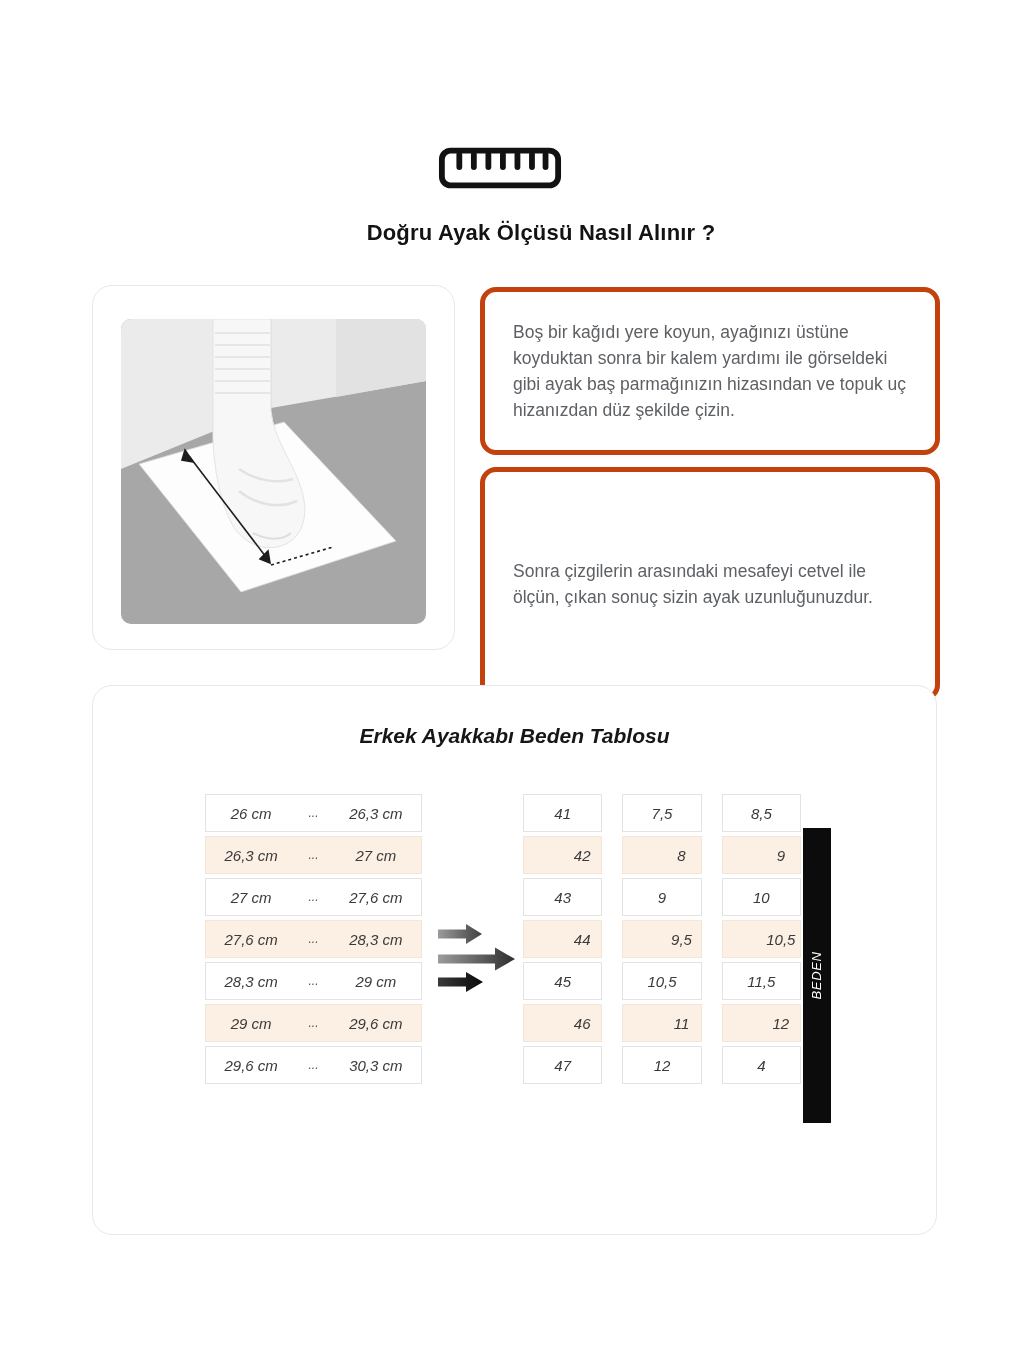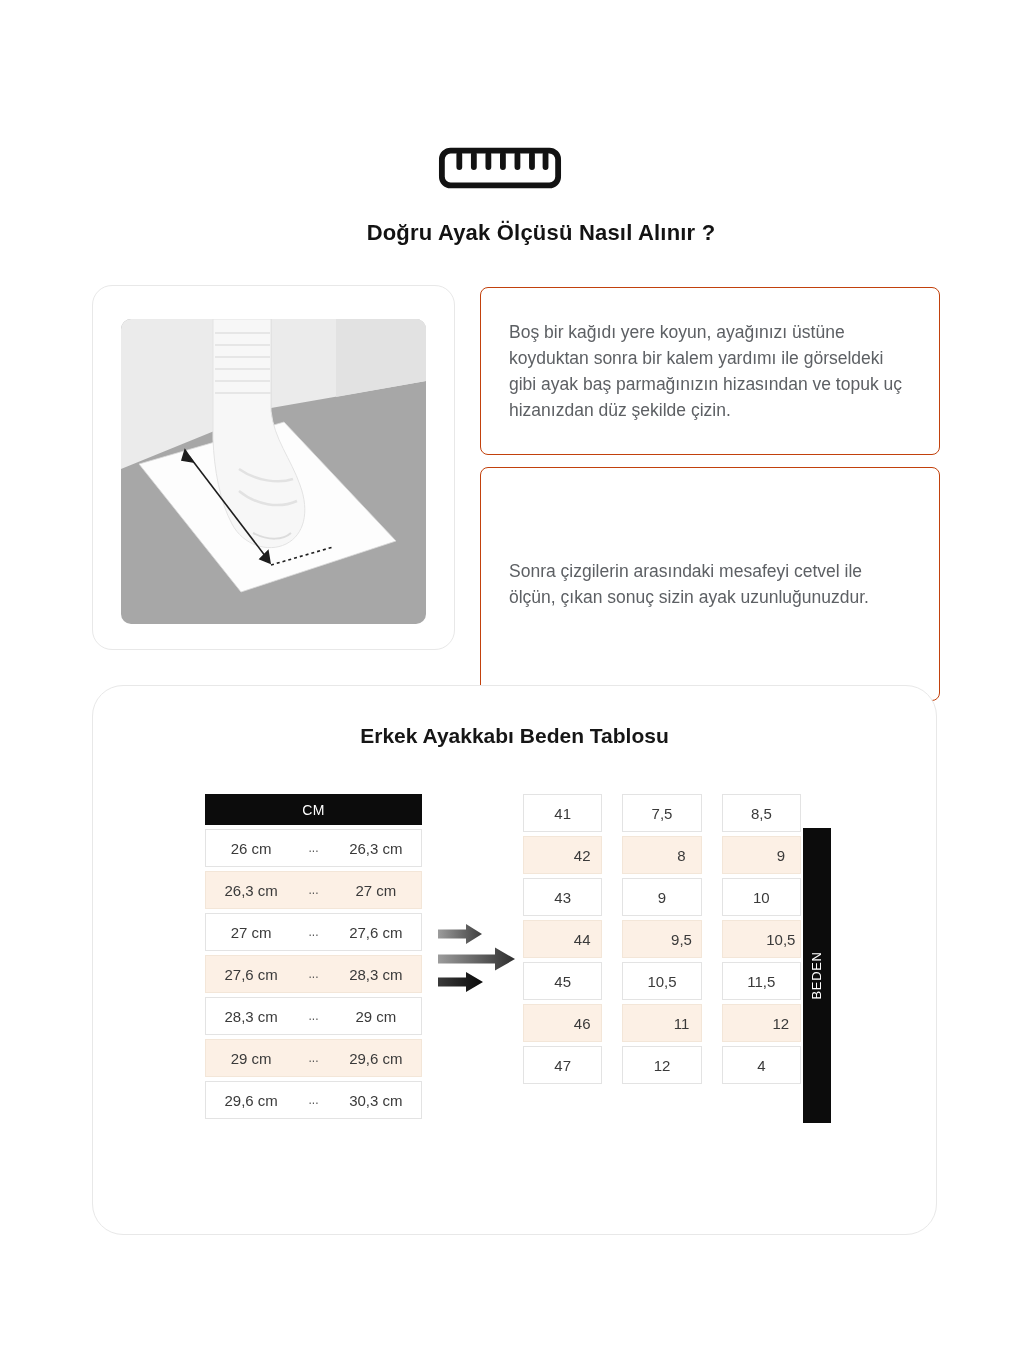--- a/index.html
+++ b/index.html
@@ -18,31 +18,31 @@
   }
 
   .card{
     background:#fff;border:1px solid #e8e8e8;border-radius:20px;
     box-sizing:border-box;
   }
   #photo-card{left:92px;top:285px;width:363px;height:365px;}
   #photo-frame{left:28px;top:33px;width:305px;height:305px;border-radius:10px;overflow:hidden;}
 
   .info-box{
-    left:480px;width:460px;background:#fff;border:1px solid #c2410c;border-radius:8px;
+    left:480px;width:460px;background:#fff;border:5px solid #c2410c;border-radius:16px;
     box-sizing:border-box;display:flex;align-items:center;padding:20px 28px;
   }
   #info-box-1{top:287px;height:168px;}
   #info-box-2{top:467px;height:234px;}
   .info-text{
     font-size:17.5px;line-height:26px;color:var(--body-text,#5d6064);
   }
 
   
-  #size-card{left:92px;top:685px;width:845px;height:550px;border-radius:31px;}
+  #size-card{left:92px;top:685px;width:845px;height:550px;border-radius:20px;font-style:italic;}
   #size-title{
     position:absolute;left:0;top:38px;width:100%;text-align:center;
     font-size:21px;font-weight:bold;color:#161616;
   }
 
   
   #cm-table{position:absolute;left:112px;top:108px;width:217px;}
   #size-table{position:absolute;left:430px;top:108px;width:278px;}
   .t-header{
     height:31px;background:var(--header-bg,#0c0c0c);color:#fff;
@@ -136,21 +136,20 @@
   <div class="info-text">Boş bir kağıdı yere koyun, ayağınızı üstüne koyduktan sonra bir kalem yardımı ile görseldeki gibi ayak baş parmağınızın hizasından ve topuk uç hizanızdan düz şekilde çizin.</div>
 </div>
 <div class="abs info-box" id="info-box-2">
   <div class="info-text">Sonra çizgilerin arasındaki mesafeyi cetvel ile ölçün, çıkan sonuç sizin ayak uzunluğunuzdur.</div>
 </div>
 
 <div class="abs card" id="size-card">
   <div id="size-title">Erkek Ayakkabı Beden Tablosu</div>
 
   <div id="cm-table">
-    <div class="t-header">CM</div>
     <div id="cm-rows">
         <div class="t-row cm-row">
           <span class="v">26 cm</span>
           <span class="dots">...</span>
           <span class="v">26,3 cm</span>
         </div>
         <div class="t-row cm-row alt">
           <span class="v">26,3 cm</span>
           <span class="dots">...</span>
           <span class="v">27 cm</span>

